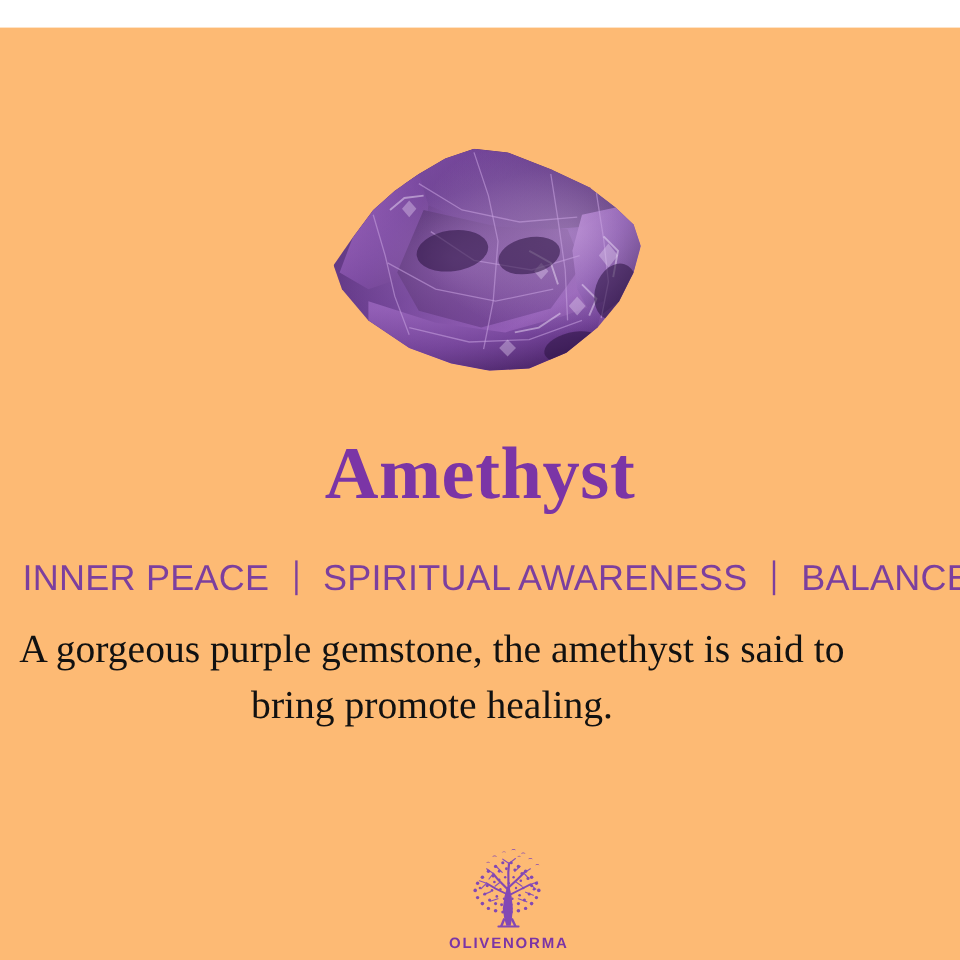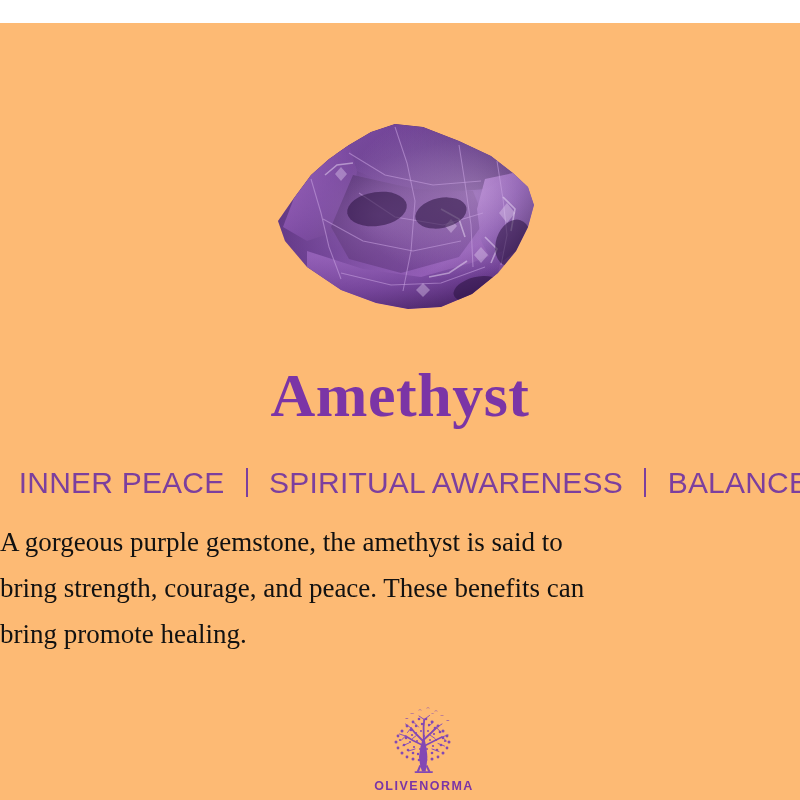--- a/index.html
+++ b/index.html
@@ -84,24 +84,24 @@
     vertical-align: -4px;
     margin: 0 13px;
   }
 
   
   .description {
     position: absolute;
     left: 0;
     top: 496px;
     width: 720px;
-    text-align: left;
+    text-align: center;
     color: #111111;
     font-family: "Liberation Serif", "DejaVu Serif", serif;
-    font-size: 27px;
+    font-size: 33px;
     line-height: 46px;
   }
   .description .desc-line {
     display: block;
     white-space: nowrap;
   }
 
   
   .logo {
     position: absolute;
@@ -242,21 +242,20 @@
   <div class="tagline">
     <span class="tl-item">INNER PEACE</span>
     <span class="tl-sep"></span>
     <span class="tl-item">SPIRITUAL AWARENESS</span>
     <span class="tl-sep"></span>
     <span class="tl-item">BALANCE</span>
   </div>
 
   <div class="description">
     <span class="desc-line">A gorgeous purple gemstone, the amethyst is said to</span>
-    <span class="desc-line">bring strength, courage, and peace. These benefits can</span>
     <span class="desc-line">bring promote healing.</span>
   </div>
 
   <div class="logo">
     <svg class="logo-mark" viewBox="0 0 84 72">
       <g fill="#8348B4">
 
         <path d="M40.0,66.5 L38.2,60.5 L37.0,52.0 L38.4,42.0 L40.6,34.0 L42.6,34.0
                  L44.4,42.5 L45.4,52.0 L44.6,60.5 L43.6,66.5 Z"></path>
         <path d="M34.6,66.8 L37.4,60.0 L39.2,61.0 L36.8,66.9 Z"></path>

